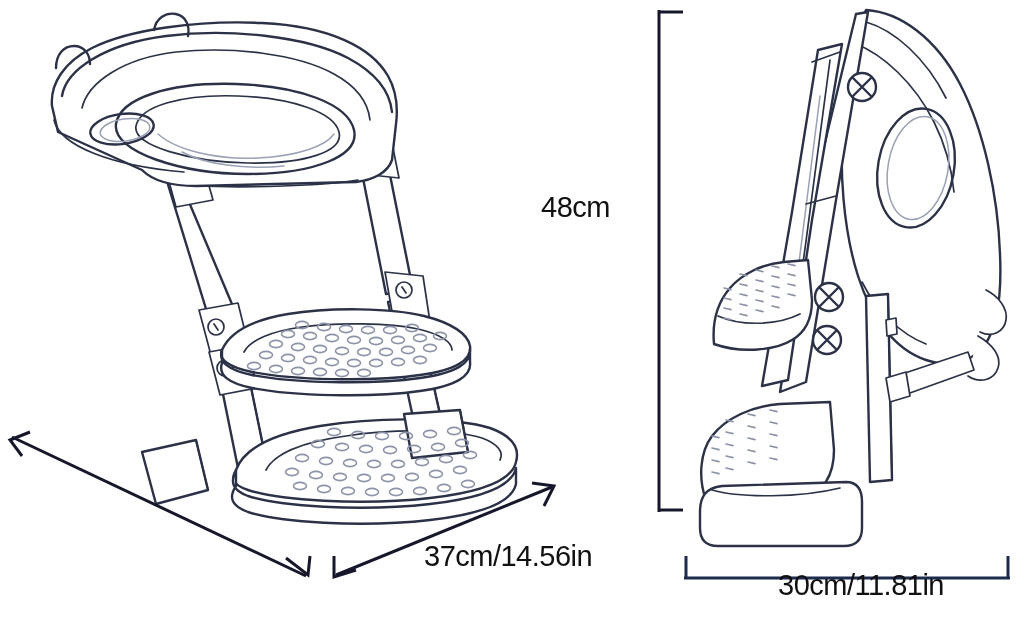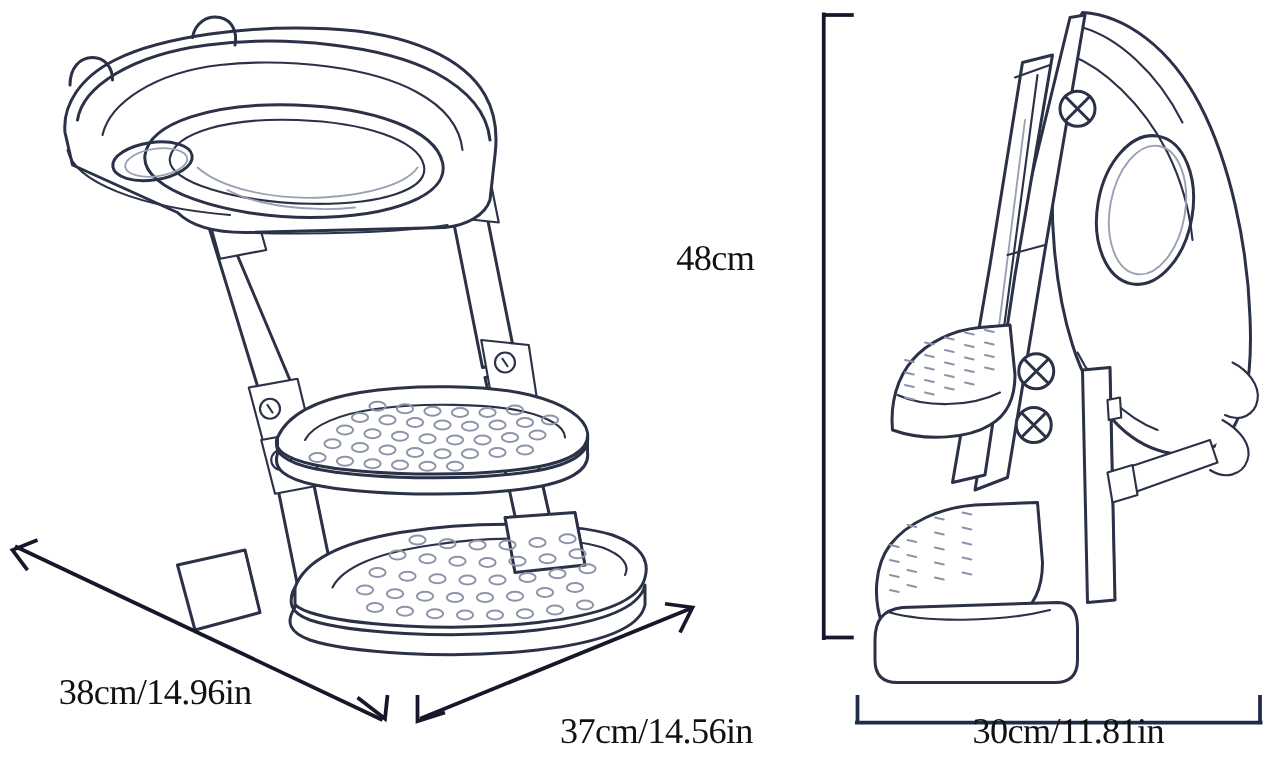--- a/index.html
+++ b/index.html
@@ -18,29 +18,29 @@
   }
   #stage svg {
     position: absolute;
     top: 0; left: 0;
     width: 1024px;
     height: 620px;
   }
   .dim-label {
     position: absolute;
     color: #111111;
-    font-family: Liberation Serif, serif;
+    font-family: Liberation Sans, sans-serif;
     font-size: 29px;
     font-weight: 400;
     letter-spacing: -0.5px;
     white-space: pre;
     line-height: 1.12;
   }
   #label-width  { left: 47px;  top: 538px; }
-  #label-depth  { left: 448px; top: 540px; margin-top: 29px; }
+  #label-depth  { left: 424px; top: 540px; }
   #label-height { left: 541px; top: 191px; text-align: right; }
   #label-side-depth { left: 778px; top: 569px; }
 </style>
 </head>
 <body>
 
 <div id="stage">
 
   <svg viewBox="0 0 1024 620" xmlns="http://www.w3.org/2000/svg">
     <defs>
@@ -477,21 +477,20 @@
       <g>
         <path class="dim-n" d="M684,578 L1010,578"></path>
 
         <path class="dim-n" d="M686,578 L686,556"></path>
 
         <path class="dim-n" d="M1008,578 L1008,556"></path>
       </g>
     </g>
   </svg>
 
-  <div class="dim-label" id="label-width">38cm/14.96in</div>
 
   <div class="dim-label" id="label-depth">37cm/14.56in</div>
 
   <div class="dim-label" id="label-height"><span>48cm</span><br></div>
 
   <div class="dim-label" id="label-side-depth">30cm/11.81in</div>
 
 </div>
 
 </body></html>

